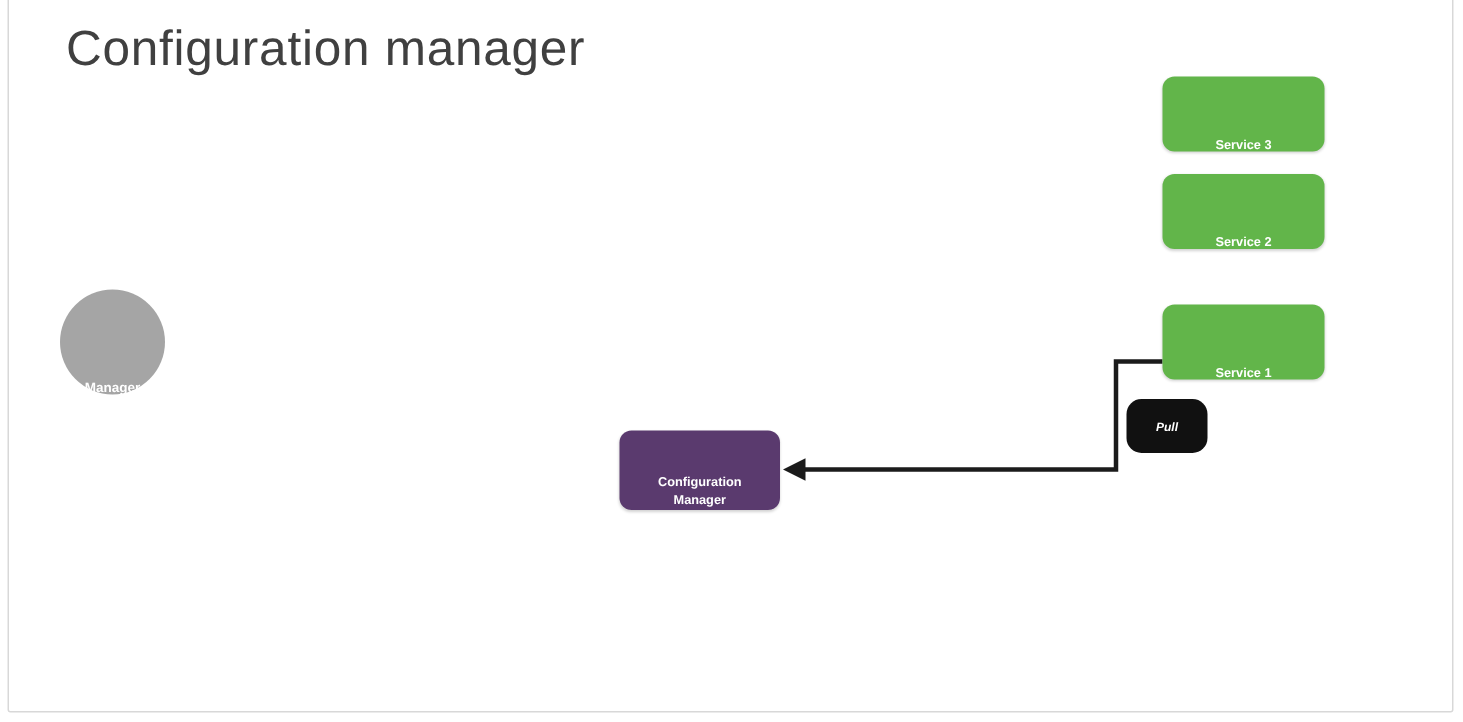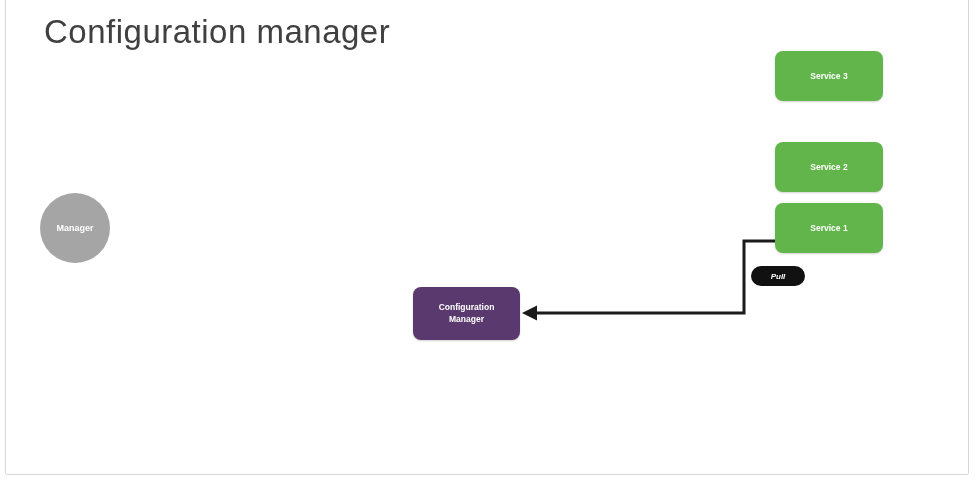--- a/index.html
+++ b/index.html
@@ -33,36 +33,36 @@
     left: 44px; top: 13px;
     font-size: 33px;
     font-weight: 300;
     letter-spacing: 0.5px;
     color: var(--title-gray);
     white-space: nowrap;
   }
   .node {
     position: absolute;
     display: flex;
-    align-items: center;
+    align-items: flex-end;
     justify-content: center;
     text-align: center;
     color: var(--node-text);
     font-weight: 700;
   }
   .service {
     left: 775px;
     width: 108px; height: 50px;
     background: var(--service-green);
     border-radius: 8px;
     font-size: 8.5px;
     box-shadow: 0 1px 2px rgba(0,0,0,0.18);
   }
   .service-3 { top: 51px; }
-  .service-2 { top: 142px; }
+  .service-2 { top: 116px; }
   .service-1 { top: 203px; }
   .client {
     left: 40px; top: 193px;
     width: 70px; height: 70px;
     background: var(--client-gray);
     border-radius: 50%;
     font-size: 9px;
   }
   .manager {
     left: 413px; top: 287px;
@@ -70,21 +70,21 @@
     background: var(--manager-purple);
     border-radius: 8px;
     font-size: 8.5px;
     line-height: 1.4;
     padding: 0 15px;
     box-shadow: 0 1px 2px rgba(0,0,0,0.18);
   }
   .pull-pill {
     position: absolute;
     left: 751px; top: 266px;
-    width: 54px; height: 20px;
+    width: 54px; height: 36px;
     background: var(--pill-black);
     border-radius: 10px;
     display: flex;
     align-items: center;
     justify-content: center;
     color: var(--node-text);
     font-size: 8px;
     font-weight: 700;
     font-style: italic;
   }

